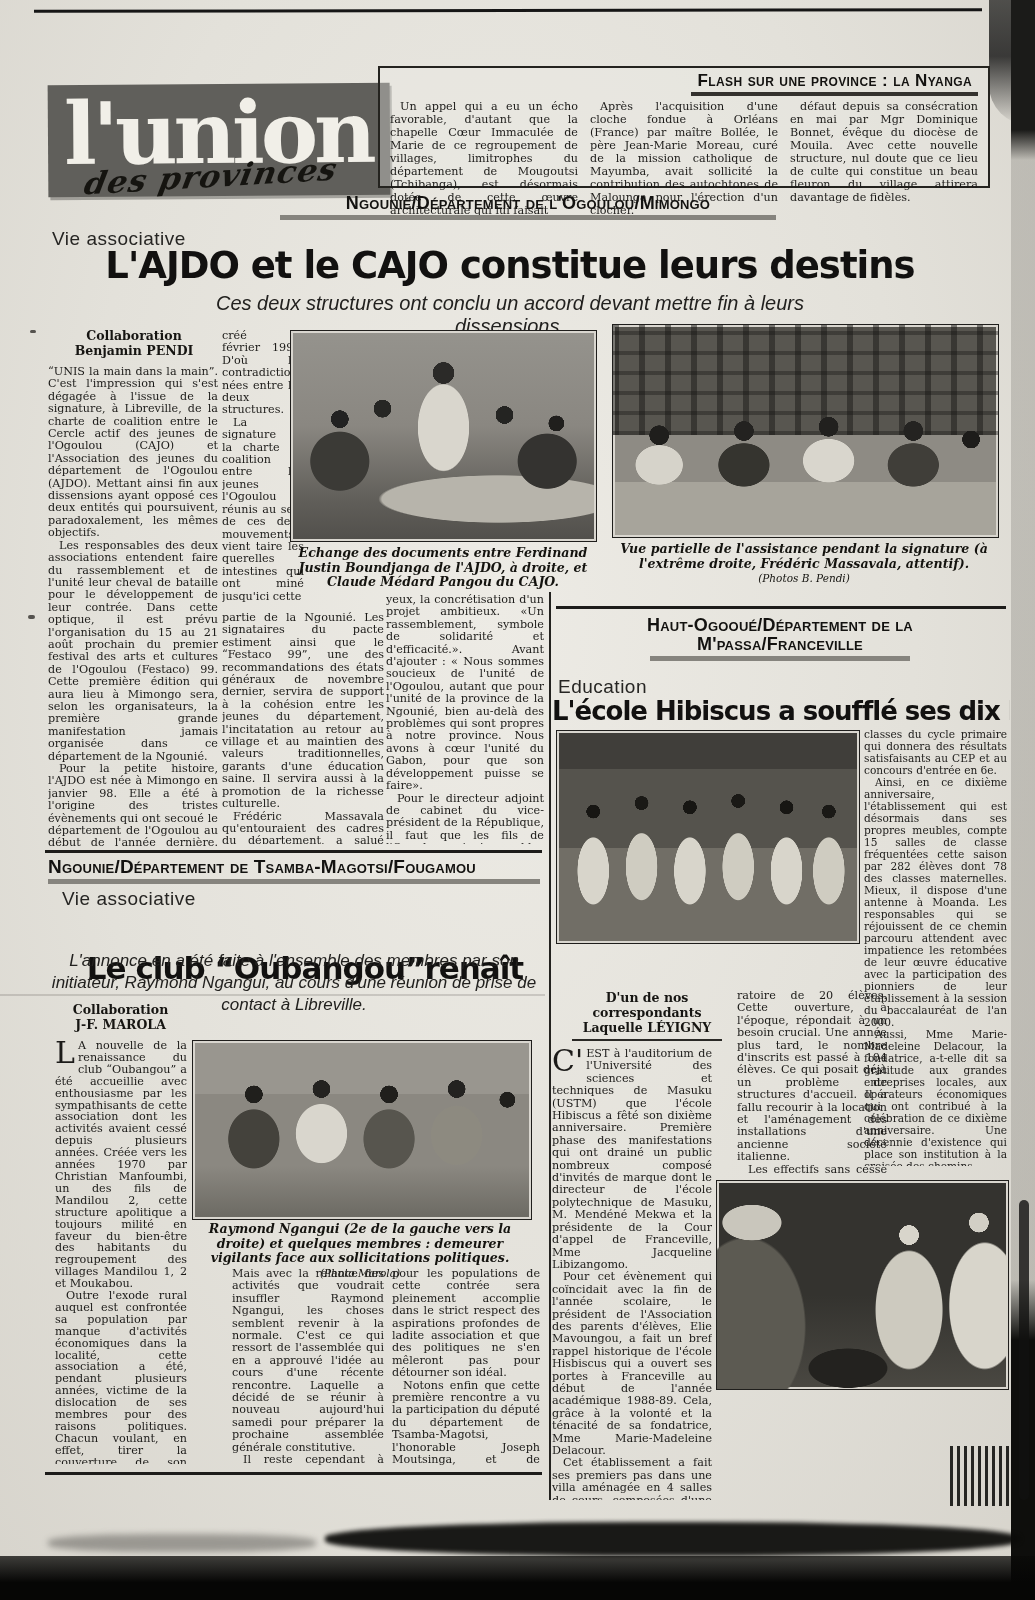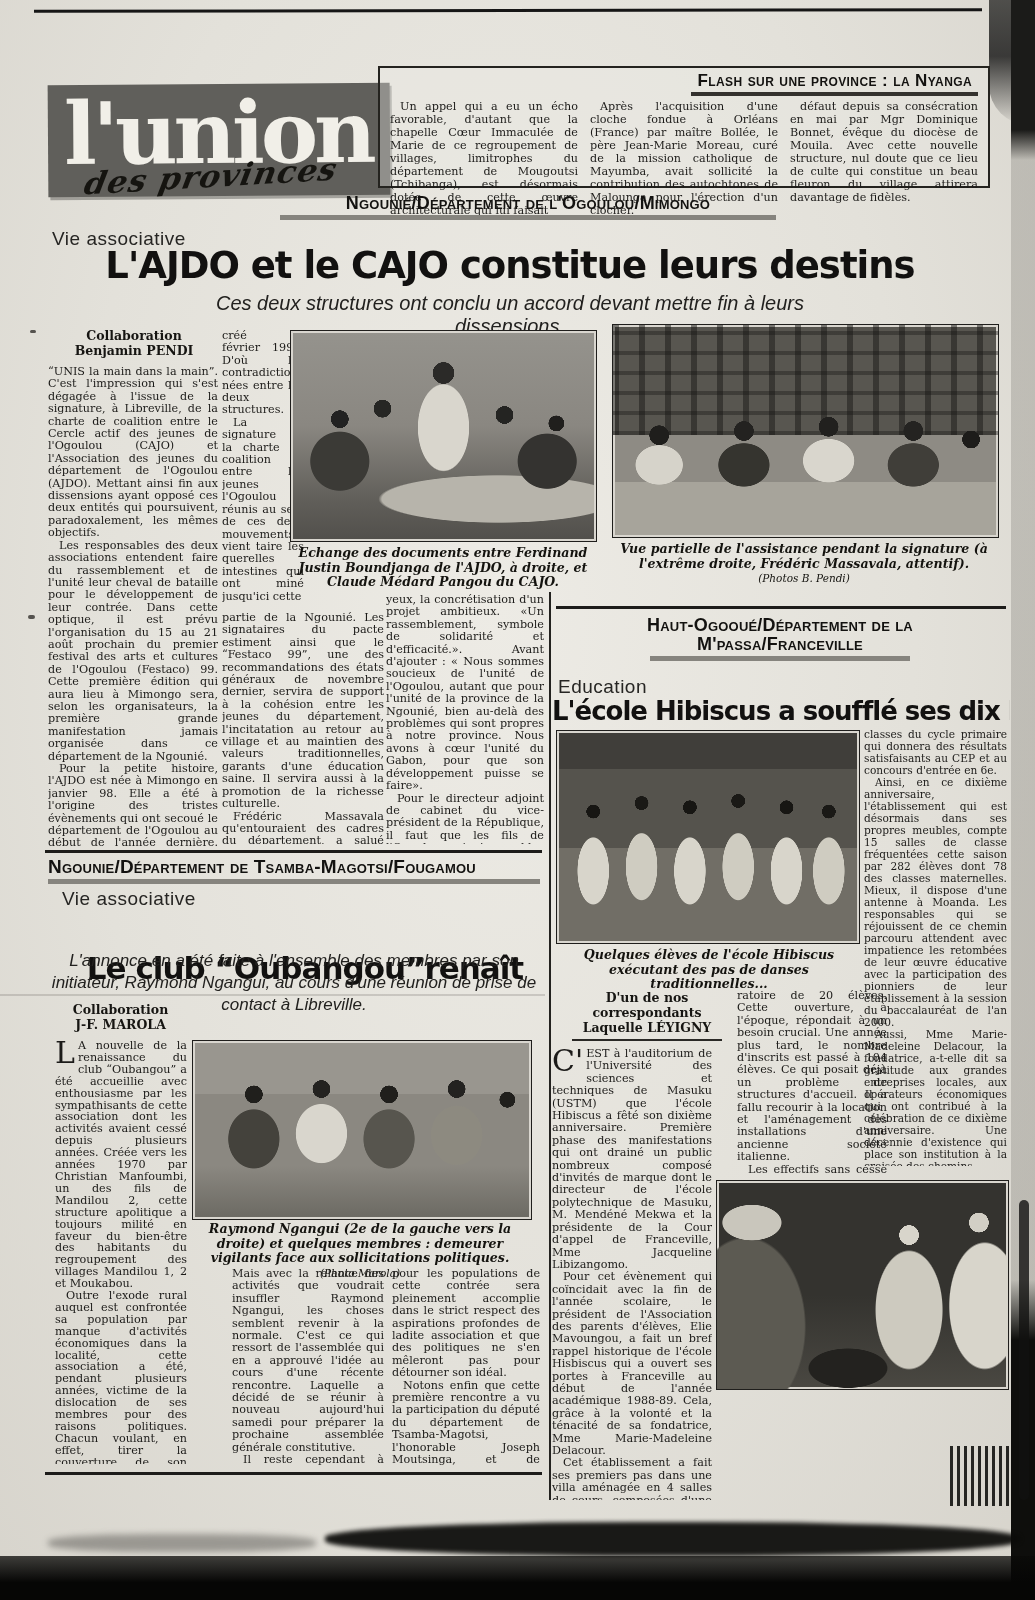--- a/index.html
+++ b/index.html
@@ -226,21 +226,20 @@
   <div style="position:absolute;left:570px;top:616px;width:420px;">
     <div class="banner-text">Haut-Ogooué/Département de la M'passa/Franceville</div>
     <div class="banner-bar" style="width:62%;margin:2px auto 0 auto;"></div>
   </div>
   <div class="kicker" style="position:absolute;left:558px;top:676px;">Education</div>
   <div class="headline" style="position:absolute;left:552px;top:696px;width:458px;font-size:26px;white-space:nowrap;overflow:hidden;text-align:left;">L'école Hibiscus a soufflé ses dix bougies</div>
 
   <div class="photo photo-dancers" style="left:556px;top:730px;width:302px;height:212px;">
     <div class="layer people"></div>
   </div>
-  <div class="caption" style="left:550px;top:948px;width:318px;">Quelques élèves de l'école Hibiscus exécutant des pas de danses traditionnelles...</div>
 
   <div class="col" style="left:864px;top:728px;width:143px;height:438px;font-size:10.6px;line-height:12px;">
     <p>classes du cycle primaire qui donnera des résultats satisfaisants au CEP et au concours d'entrée en 6e.</p>
     <p>Ainsi, en ce dixième anniversaire, l'établissement qui est désormais dans ses propres meubles, compte 15 salles de classe fréquentées cette saison par 282 élèves dont 78 des classes maternelles. Mieux, il dispose d'une antenne à Moanda. Les responsables qui se réjouissent de ce chemin parcouru attendent avec impatience les retombées de leur œuvre éducative avec la participation des pionniers de leur établissement à la session du baccalauréat de l'an 2000.</p>
     <p>Aussi, Mme Marie-Madeleine Delacour, la fondatrice, a-t-elle dit sa gratitude aux grandes entreprises locales, aux opérateurs économiques qui ont contribué à la célébration de ce dixième anniversaire. Une décennie d'existence qui place son institution à la croisée des chemins.</p>
     <p>La cérémonie s'est achevée en beauté avec la prestation conjointe des élèves des écoles Hibiscus de Franceville et de Moanda. Une sortie agrémentée de récitals poétiques, de contes gabonais et de ballets traditionnels et modernes.</p>
   </div>
 
   <div class="byline" style="left:572px;top:990px;width:150px;">
     <span>D'un de nos correspondants</span><br>

